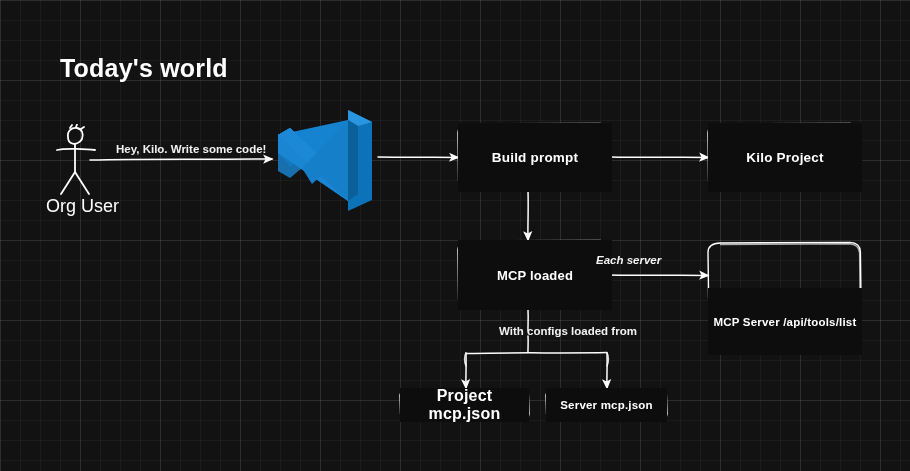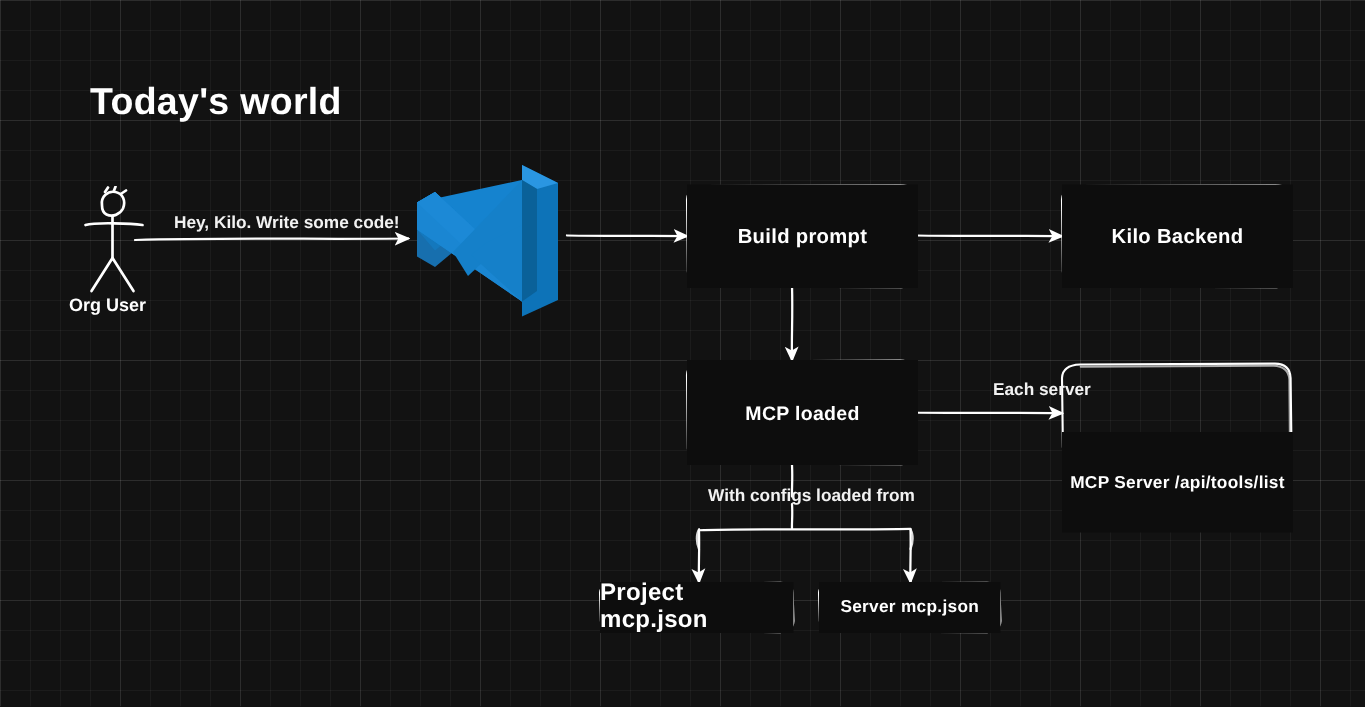--- a/index.html
+++ b/index.html
@@ -28,20 +28,21 @@
     top: 0;
     width: 910px;
     height: 471px;
   }
   .node {
     position: absolute;
     box-sizing: border-box;
     display: flex;
     align-items: center;
     justify-content: center;
+    text-align: center;
     color: #ffffff;
     font-weight: bold;
     letter-spacing: 0.2px;
     background: #0d0d0d;
     z-index: 3;
     pointer-events: auto;
   }
   .edge-label {
     position: absolute;
     color: #f2f2f2;
@@ -61,24 +62,23 @@
     font-weight: bold;
     letter-spacing: 0.2px;
     z-index: 4;
     text-align: center;
   }
   #org-user-label {
     position: absolute;
     left: 46px;
     top: 196px;
     color: #ffffff;
-    font-size: 12px;
+    font-size: 18px;
     z-index: 4;
     white-space: nowrap;
-    font-weight: bold;
   }
   #vscode-logo {
     position: absolute;
     left: 262px;
     top: 104px;
     width: 118px;
     height: 112px;
     z-index: 3;
   }
   #stick-figure {
@@ -187,38 +187,38 @@
       <path d="M556,389 L658,388.6 Q666,388.8 666.4,395 L667,414 Q666.6,421 658,421.4 L555,421 Q547,420.6 546.6,414 L546,395 Q546.4,389.4 556,389 Z"></path>
       <path d="M556.5,390.4 L657,390 Q665,390.3 665.6,396 L666,413.6 Q665.4,419.8 657,420.2 L556,419.8" opacity="0.65"></path>
     </g>
   </svg>
 
   <div class="node" style="left:458px; top:123px; width:154px; height:69px; font-size:13.5px;">
     <span>Build prompt</span>
   </div>
 
   <div class="node" style="left:708px; top:123px; width:154px; height:69px; font-size:13.5px;">
-    <span>Kilo Backend</span>
+    <span>Kilo Project</span>
   </div>
 
   <div class="node" style="left:458px; top:240px; width:154px; height:70px; font-size:13px; line-height:17px; flex-direction:column;">
     <span>MCP loaded</span>
   </div>
 
   <div class="node" style="left:708px; top:252px; width:154px; height:67px; font-size:11.5px;margin-top:36px;">
     <span>MCP Server /api/tools/list</span>
   </div>
 
   <div class="node" style="left:400px; top:388px; width:129px; height:34px; font-size:16px;">
     <span>Project mcp.json</span>
   </div>
 
   <div class="node" style="left:546px; top:388px; width:121px; height:34px; font-size:11.5px;">
     <span>Server mcp.json</span>
   </div>
 
   <div class="edge-label" style="left:97px; top:143px;padding-left:19px;">Hey, Kilo. Write some code!</div>
 
-  <div class="edge-label" style="left:662px; top:254px;">Each server</div>
-
-  <div class="edge-label" style="left:472px; top:325px;">With configs loaded from</div>
+  <div class="edge-label" style="left:596px; top:254px;font-style:italic;">Each server</div>
+
+  <div class="edge-label" style="left:499px; top:325px;">With configs loaded from</div>
 
 </div>
 
 </body></html>

